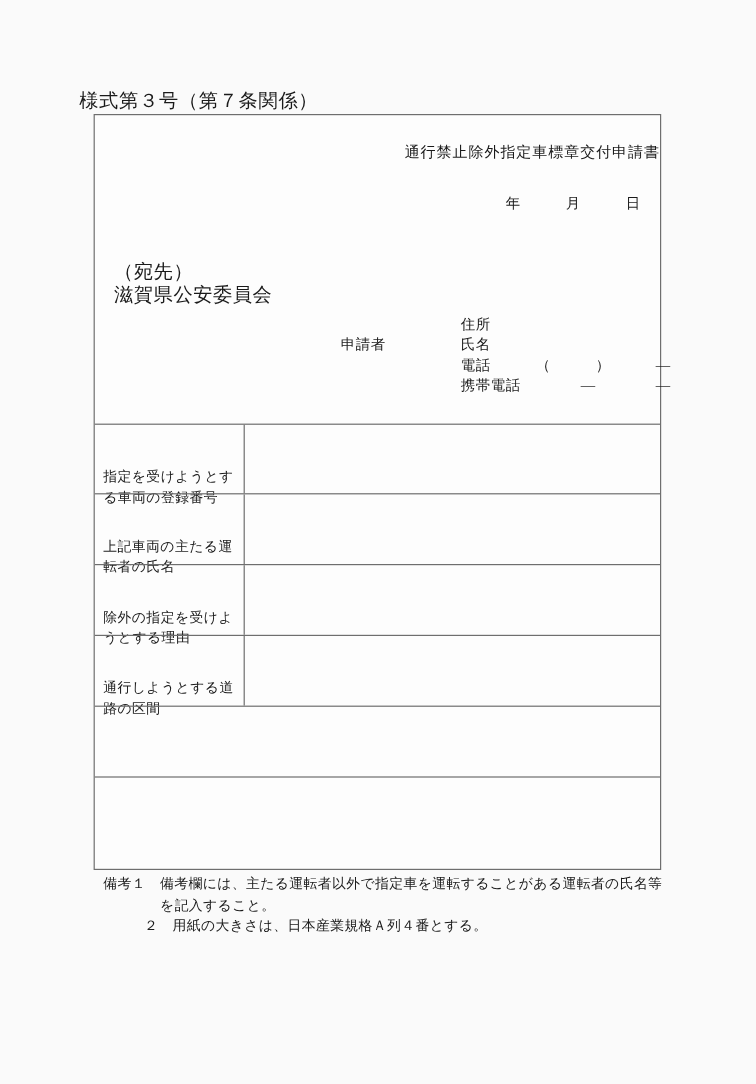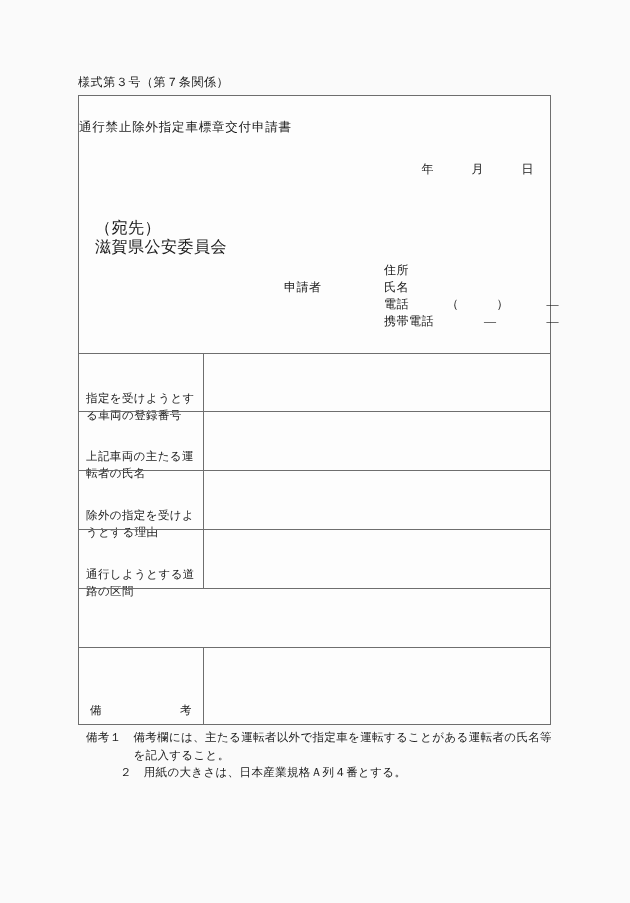--- a/index.html
+++ b/index.html
@@ -16,23 +16,23 @@
     overflow: hidden;
   }
   .page {
     position: absolute;
     inset: 0;
   }
 
   
   .form-number {
     position: absolute;
-    left: 78px;
+    left: 66px;
     top: 74px;
-    font-size: 12px;
+    font-size: 16px;
     letter-spacing: 0.6px;
     white-space: nowrap;
   }
 
   
   .frame {
     position: absolute;
     left: 78px;
     top: 95px;
     width: 473px;
@@ -48,21 +48,21 @@
     left: 0;
     top: 0;
     right: 0;
     height: 257px;
   }
   .doc-title {
     position: absolute;
     top: 23px;
     left: 0;
     right: 0;
-    text-align: left;
+    text-align: right;
     font-size: 12.5px;
     letter-spacing: 0.8px;
   }
   .date-line {
     position: absolute;
     top: 65px;
     right: 16px;
     font-size: 12px;
     letter-spacing: 0.5px;
     white-space: pre;
@@ -239,23 +239,20 @@
           <span>通行しようとする道路の区間</span>
         </div>
         <div class="row-value"></div>
       </div>
 
       <div class="row" style="top:235px; height:59px;">
         <div class="row-value"></div>
       </div>
 
       <div class="row" style="top:294px; height:77px;">
-        <div class="row-label spread">
-          <span>備考</span>
-        </div>
         <div class="row-value"></div>
       </div>
 
     </div>
   </div>
 
   <div class="notes">
     <div class="note">
       <span class="note-marker">備考１　</span>
       <span class="note-body">備考欄には、主たる運転者以外で指定車を運転することがある運転者の氏名等を記入すること。</span>

